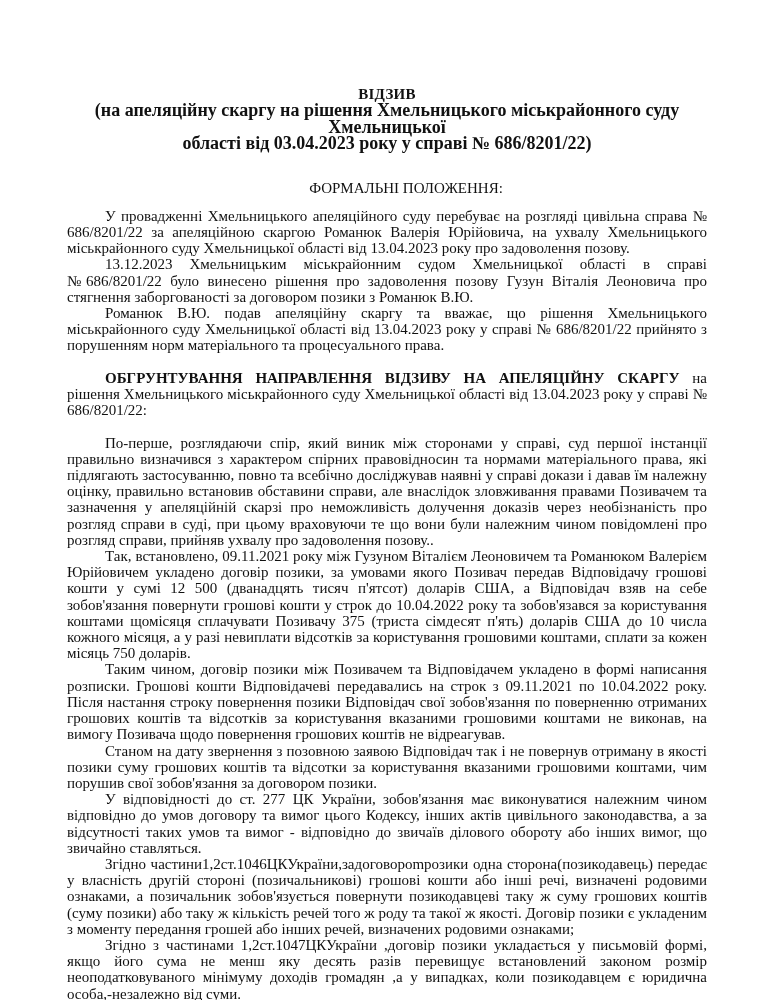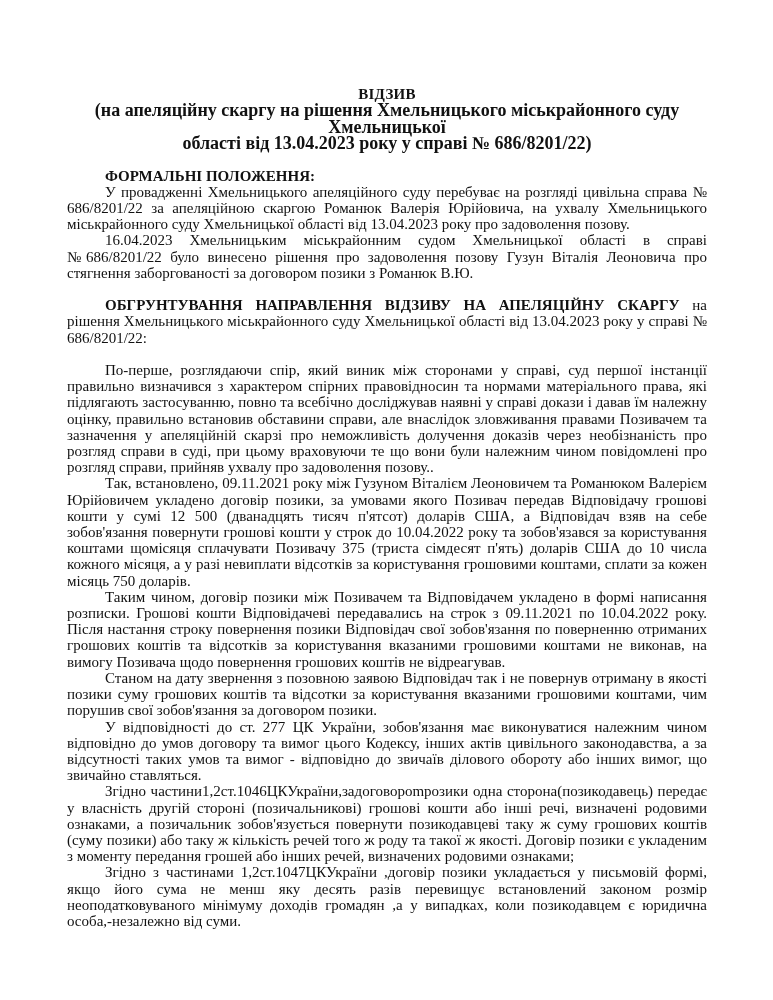--- a/index.html
+++ b/index.html
@@ -41,26 +41,26 @@
     font-weight: bold;
     font-size: 18px;
     line-height: 16.4px;
     margin: 0;
     padding: 0 6px;
   }
   .gap-after-title {
     height: 16px;
   }
   .section-heading {
-    font-weight: bold;
+    font-weight: normal;
     font-size: 15px;
     line-height: 16.2px;
-    margin: 0;
+    margin: 12px;
     text-indent: 38px;
-    text-align: left;
+    text-align: center;
   }
   p.para {
     margin: 0;
     font-size: 15px;
     line-height: 16.2px;
     text-align: justify;
     text-indent: 38px;
     text-justify: inter-word;
     hyphens: none;
   }
@@ -70,28 +70,29 @@
   .b { font-weight: bold; }
 </style>
 </head>
 <body>
 
 <div class="page">
   <div class="content">
 
     <div class="doc-title">ВІДЗИВ</div>
     <div class="doc-subtitle">(на апеляційну скаргу на рішення Хмельницького міськрайонного суду Хмельницької</div>
-    <div class="doc-subtitle">області від 13.04.2023 року у справі № 686/8201/22)</div>
+    <div class="doc-subtitle">області від 03.04.2023 року у справі № 686/8201/22)</div>
 
     <div class="gap-after-title"></div>
 
     <div class="section-heading">ФОРМАЛЬНІ ПОЛОЖЕННЯ:</div>
 
     <p class="para">У провадженні Хмельницького апеляційного суду перебуває на розгляді цивільна справа № 686/8201/22 за апеляційною скаргою Романюк Валерія Юрійовича, на ухвалу Хмельницького міськрайонного суду Хмельницької області від 13.04.2023 року про задоволення позову.</p>
-    <p class="para">16.04.2023 Хмельницьким міськрайонним судом Хмельницької області в справі №686/8201/22 було винесено рішення про задоволення позову Гузун Віталія Леоновича про стягнення заборгованості за договором позики з Романюк В.Ю.</p>
+    <p class="para">13.12.2023 Хмельницьким міськрайонним судом Хмельницької області в справі №686/8201/22 було винесено рішення про задоволення позову Гузун Віталія Леоновича про стягнення заборгованості за договором позики з Романюк В.Ю.</p>
+    <p class="para">Романюк В.Ю. подав апеляційну скаргу та вважає, що рішення Хмельницького міськрайонного суду Хмельницької області від 13.04.2023 року у справі № 686/8201/22 прийнято з порушенням норм матеріального та процесуального права.</p>
 
     <div class="blank-line"></div>
 
     <p class="para"><span class="b">ОБГРУНТУВАННЯ НАПРАВЛЕННЯ ВІДЗИВУ НА АПЕЛЯЦІЙНУ СКАРГУ</span><span> на рішення Хмельницького міськрайонного суду Хмельницької області від 13.04.2023 року у справі № 686/8201/22:</span></p>
 
     <div class="blank-line"></div>
 
     <p class="para">По-перше, розглядаючи спір, який виник між сторонами у справі, суд першої інстанції правильно визначився з характером спірних правовідносин та нормами матеріального права, які підлягають застосуванню, повно та всебічно досліджував наявні у справі докази і давав їм належну оцінку, правильно встановив обставини справи, але внаслідок зловживання правами Позивачем та зазначення у апеляційній скарзі про неможливість долучення доказів через необізнаність про розгляд справи в суді, при цьому враховуючи те що вони були належним чином повідомлені про розгляд справи, прийняв ухвалу про задоволення позову..</p>
     <p class="para">Так, встановлено, 09.11.2021 року між Гузуном Віталієм Леоновичем та Романюком Валерієм Юрійовичем укладено договір позики, за умовами якого Позивач передав Відповідачу грошові кошти у сумі 12 500 (дванадцять тисяч п'ятсот) доларів США, а Відповідач взяв на себе зобов'язання повернути грошові кошти у строк до 10.04.2022 року та зобов'язався за користування коштами щомісяця сплачувати Позивачу 375 (триста сімдесят п'ять) доларів США до 10 числа кожного місяця, а у разі невиплати відсотків за користування грошовими коштами, сплати за кожен місяць 750 доларів.</p>
     <p class="para">Таким чином, договір позики між Позивачем та Відповідачем укладено в формі написання розписки. Грошові кошти Відповідачеві передавались на строк з 09.11.2021 по 10.04.2022 року. Після настання строку повернення  позики Відповідач свої зобов'язання по поверненню отриманих грошових коштів та відсотків за користування вказаними грошовими коштами не виконав, на вимогу Позивача щодо повернення грошових коштів не відреагував.</p>

